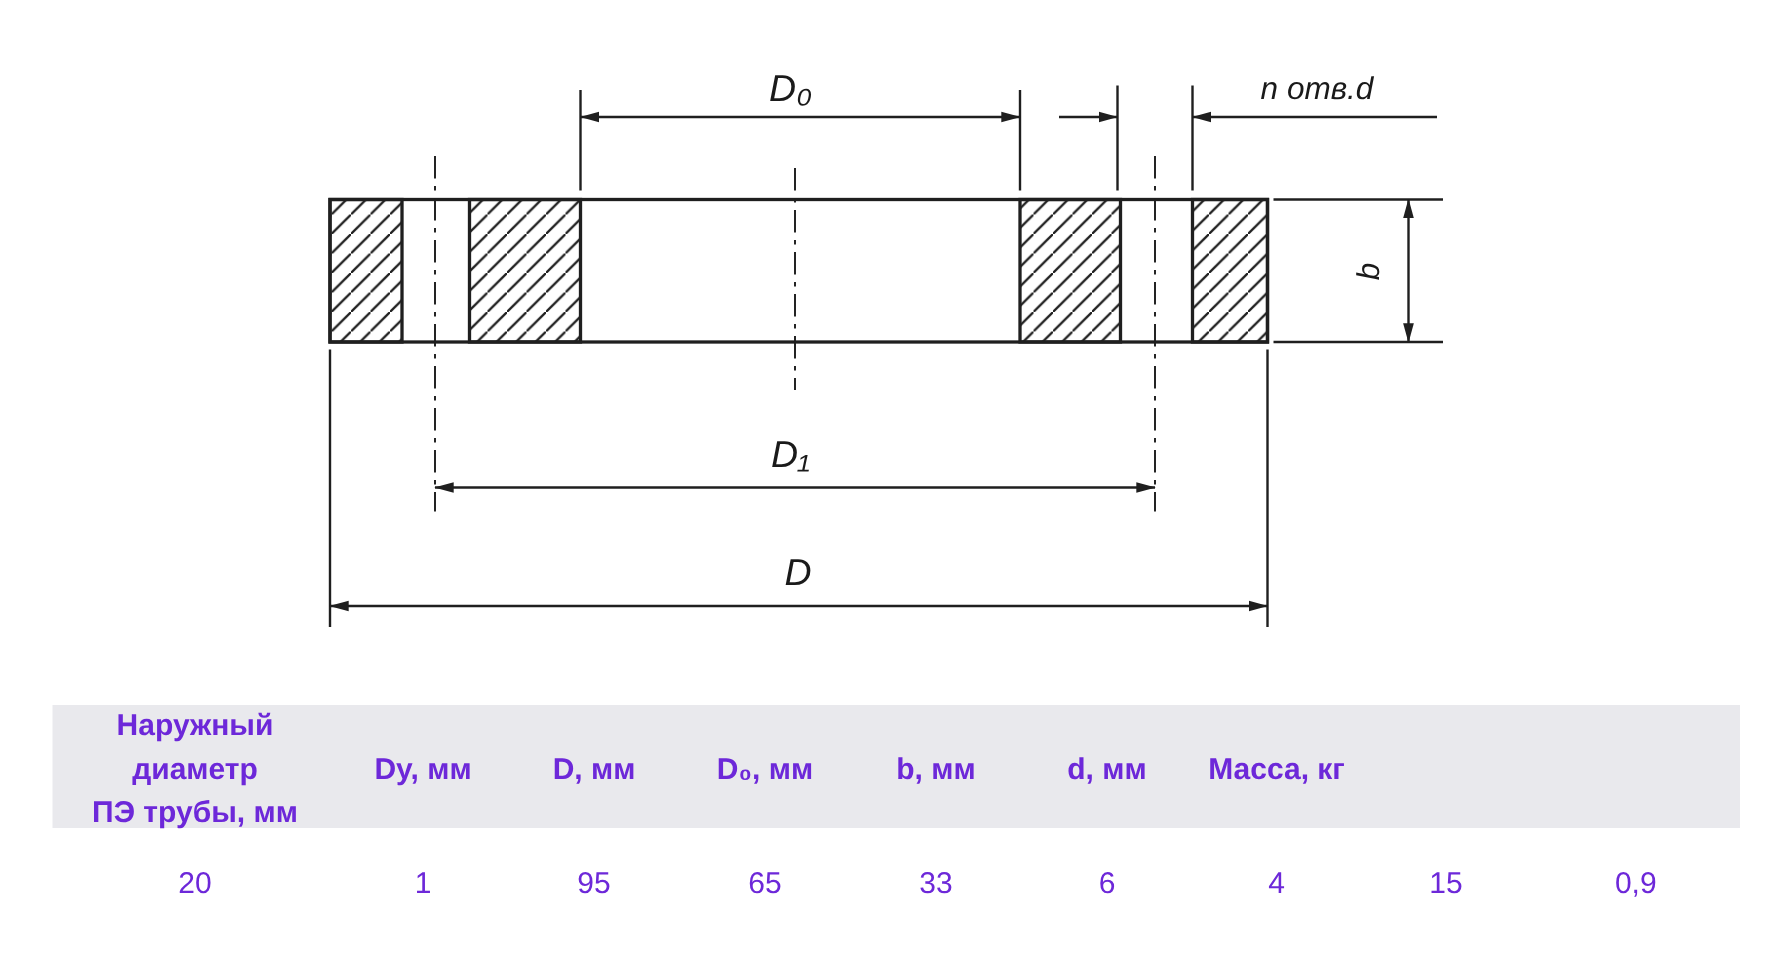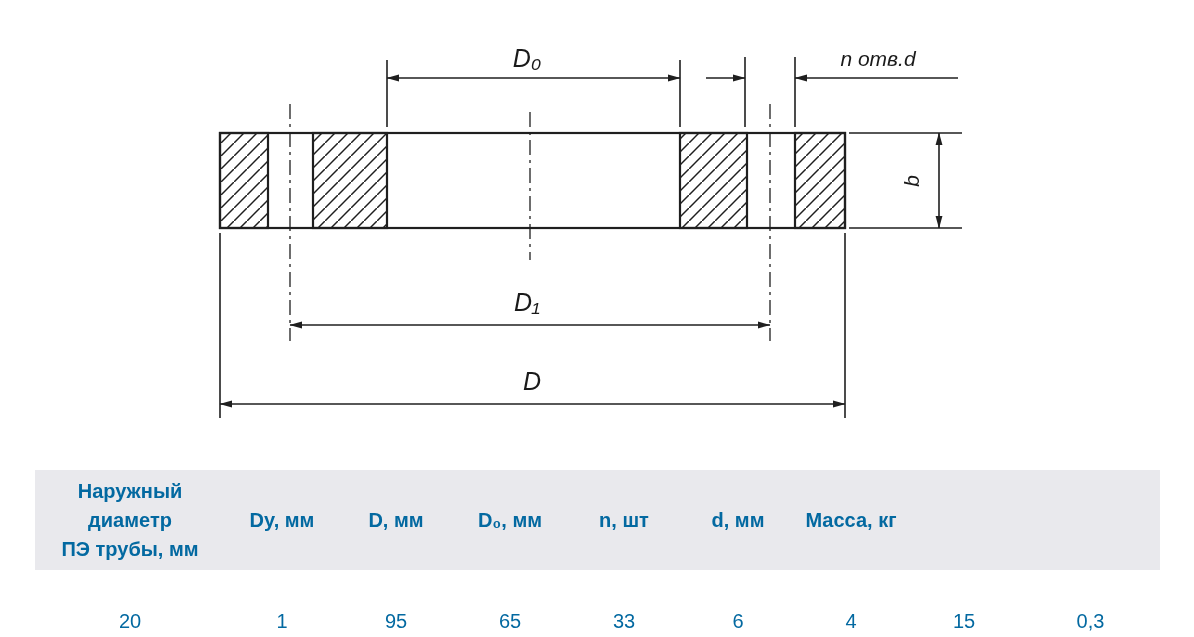--- a/index.html
+++ b/index.html
@@ -7,21 +7,21 @@
     padding: 0;
     background: #ffffff;
   }
   .page {
     position: relative;
     width: 1194px;
     height: 637px;
     background: #ffffff;
     overflow: hidden;
     font-family: "Liberation Sans", "DejaVu Sans", sans-serif;
-    color: #0369a1;
+    color: #6d28d9;
   }
   .drawing {
     position: absolute;
     top: 0;
     left: 0;
   }
   .object {
     stroke: #1f1f1f;
     stroke-width: 2.2;
   }
@@ -50,35 +50,35 @@
   }
   .spec-table {
     position: absolute;
     left: 35px;
     top: 470px;
     width: 1125px;
   }
   .thead {
     display: grid;
     grid-template-columns: 190px 114px 114px 114px 114px 114px 112px 114px 139px;
-    height: 100px;
+    height: 82px;
     align-items: center;
     background: #e9e9ed;
   }
   .th {
     font-weight: bold;
     font-size: 20px;
     text-align: center;
     line-height: 29px;
     white-space: pre-line;
   }
   .trow {
     display: grid;
     grid-template-columns: 190px 114px 114px 114px 114px 114px 112px 114px 139px;
-    margin-top: 40px;
+    margin-top: 26px;
   }
   .td {
     font-size: 20px;
     text-align: center;
   }
 </style>
 </head>
 <body>
 
 <div class="page">
@@ -130,30 +130,30 @@
   </svg>
 
   <div class="spec-table">
     <div class="thead" style="background: rgb(233, 233, 237);">
       <div class="th">Наружный
 диаметр
 ПЭ трубы, мм</div>
       <div class="th">Dy, мм</div>
       <div class="th">D, мм</div>
       <div class="th">D₀, мм</div>
-      <div class="th">n, шт</div>
+      <div class="th">b, мм</div>
       <div class="th">d, мм</div>
       <div class="th">Масса, кг</div>
     </div>
     <div class="trow">
       <div class="td">20</div>
       <div class="td">1</div>
       <div class="td">95</div>
       <div class="td">65</div>
       <div class="td">33</div>
       <div class="td">6</div>
       <div class="td">4</div>
       <div class="td">15</div>
-      <div class="td">0,3</div>
+      <div class="td">0,9</div>
     </div>
   </div>
 
 </div>
 
 </body></html>

